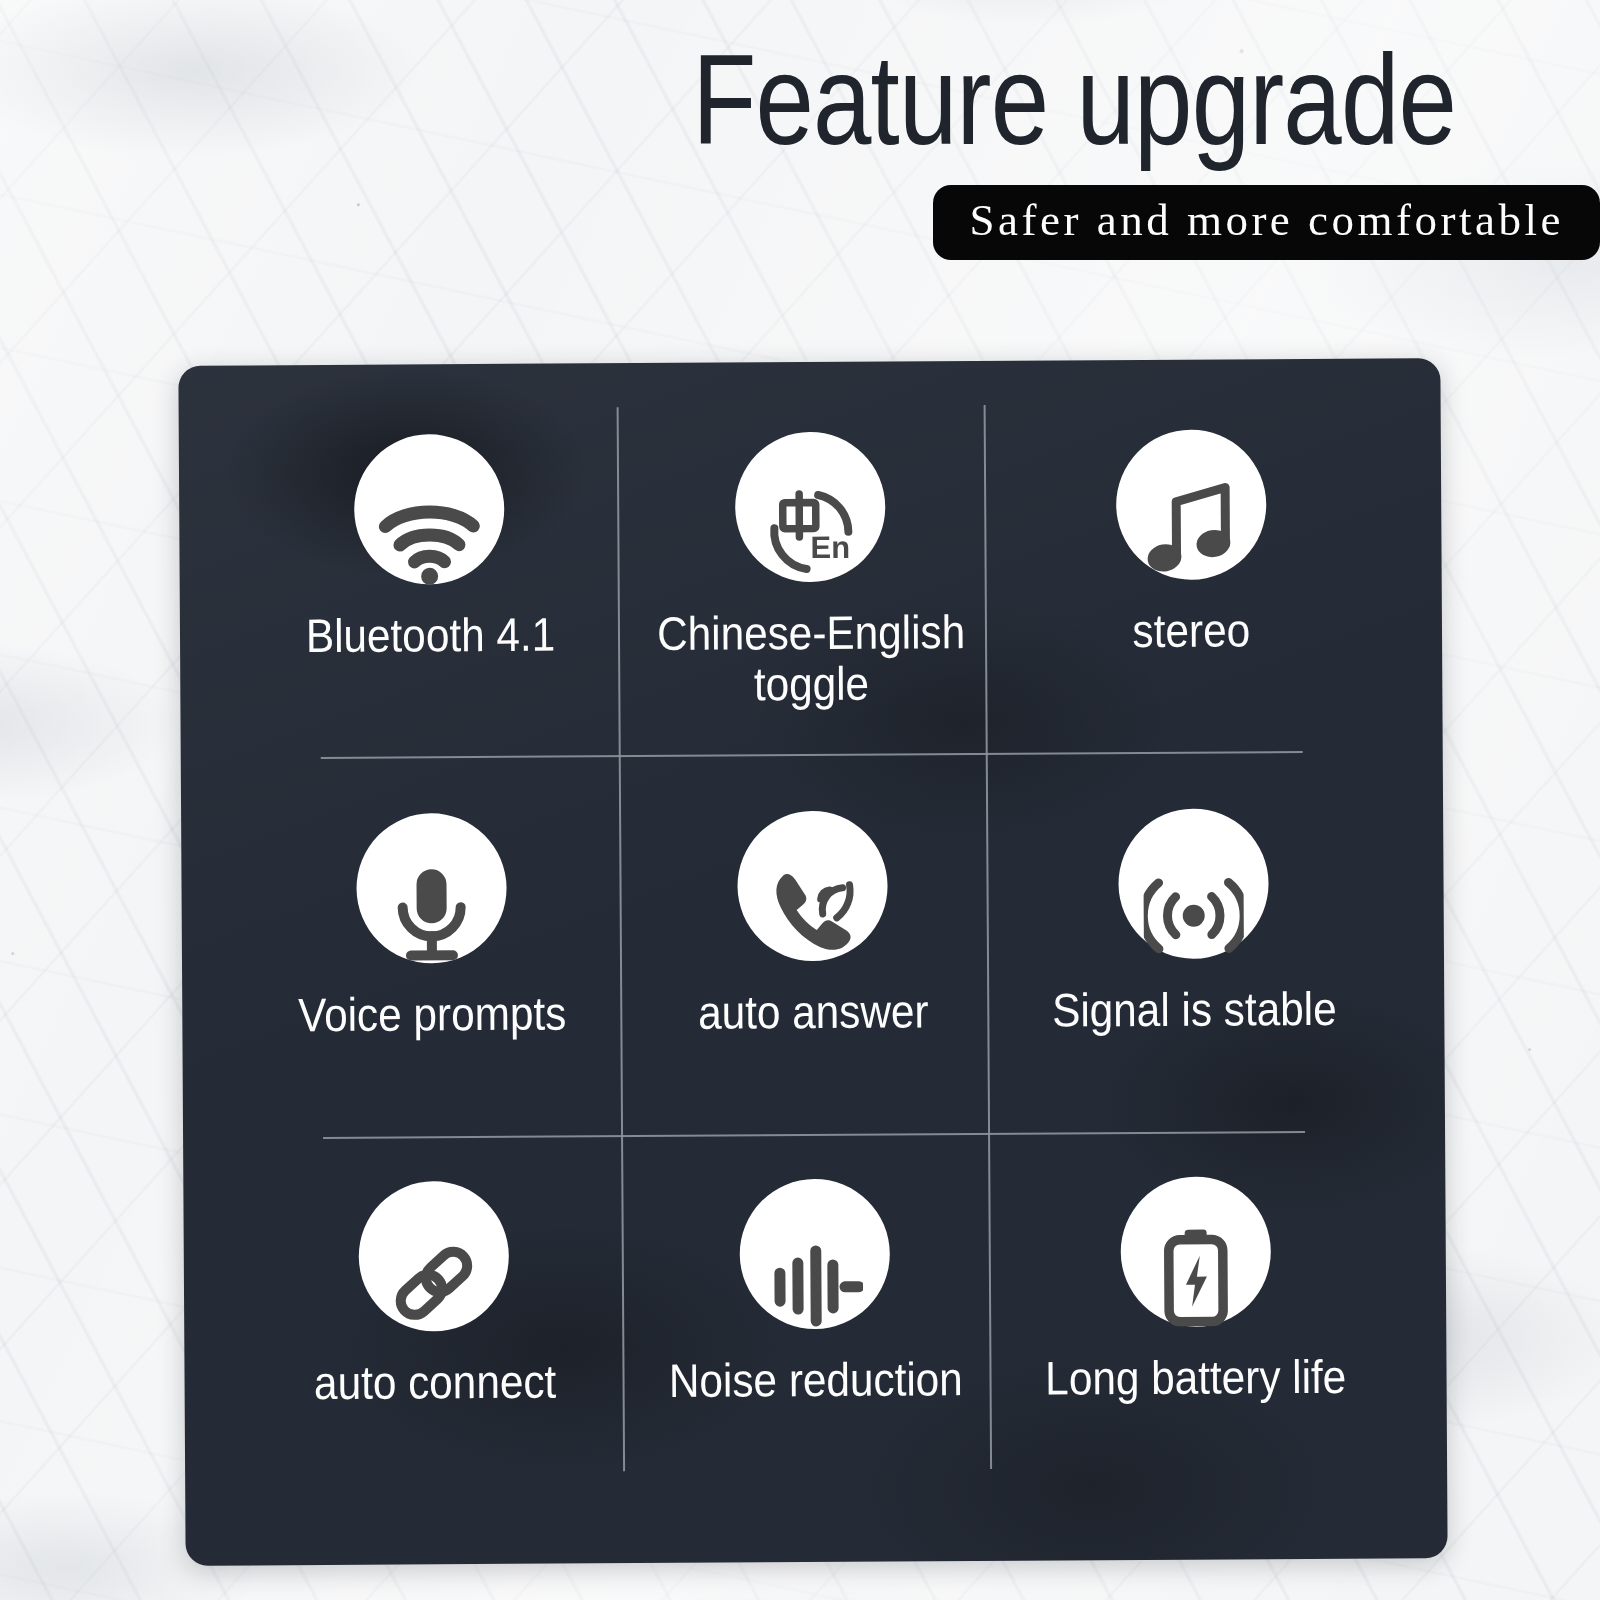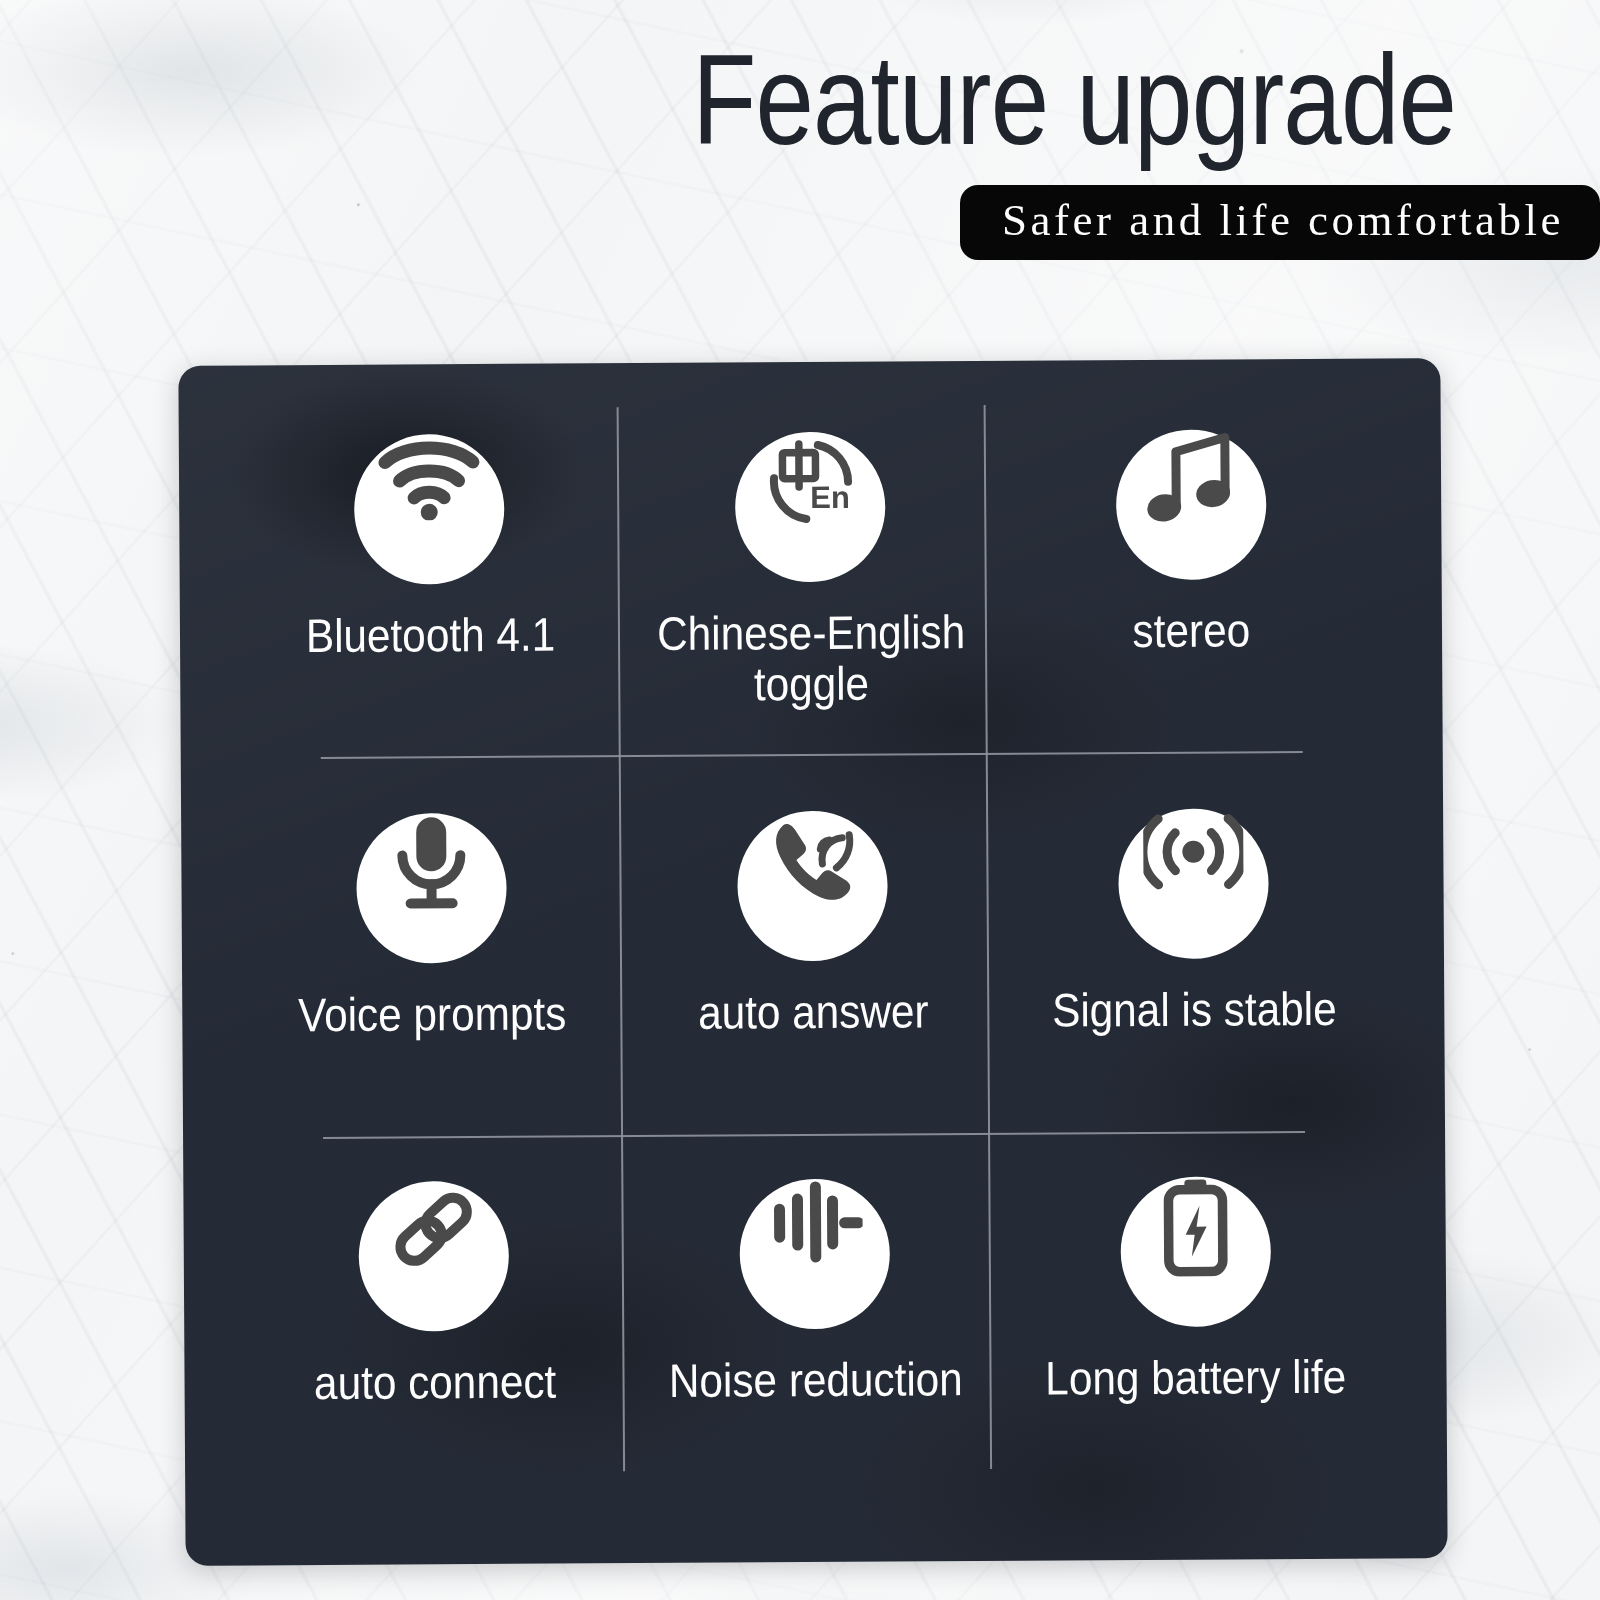--- a/index.html
+++ b/index.html
@@ -156,21 +156,21 @@
   }
   .feature-cell.row2 { padding-top: 36px; }
   .feature-cell.row3 { padding-top: 34px; }
 
   .icon-circle {
     width: 150px;
     height: 150px;
     border-radius: 50%;
     background: #ffffff;
     display: flex;
-    align-items: flex-start;
+    align-items: flex-end;
     justify-content: center;
     flex: 0 0 auto;
   }
   .icon-circle svg { display: block; }
 
   .feature-label {
     margin-top: 26px;
     font-family: "Liberation Sans Narrow", "Liberation Sans", sans-serif;
     font-size: 47px;
     line-height: 1.08;
@@ -210,21 +210,21 @@
 <div id="marble-bg">
   <div class="vein-layer v1"></div>
   <div class="vein-layer v2"></div>
   <div class="vein-layer v3"></div>
   <div class="vein-layer v4"></div>
 </div>
 
 <div id="header">
   <div id="page-title">Feature upgrade</div>
   <div id="subtitle-badge">
-    <div id="subtitle-text">Safer  and  life  comfortable</div>
+    <div id="subtitle-text">Safer  and  more  comfortable</div>
   </div>
 </div>
 
 <div id="feature-card">
   <div id="card-texture"></div>
 
   <div id="dividers">
     <div class="div-h h1"></div>
     <div class="div-h h2"></div>
     <div class="div-v v-left"></div>

